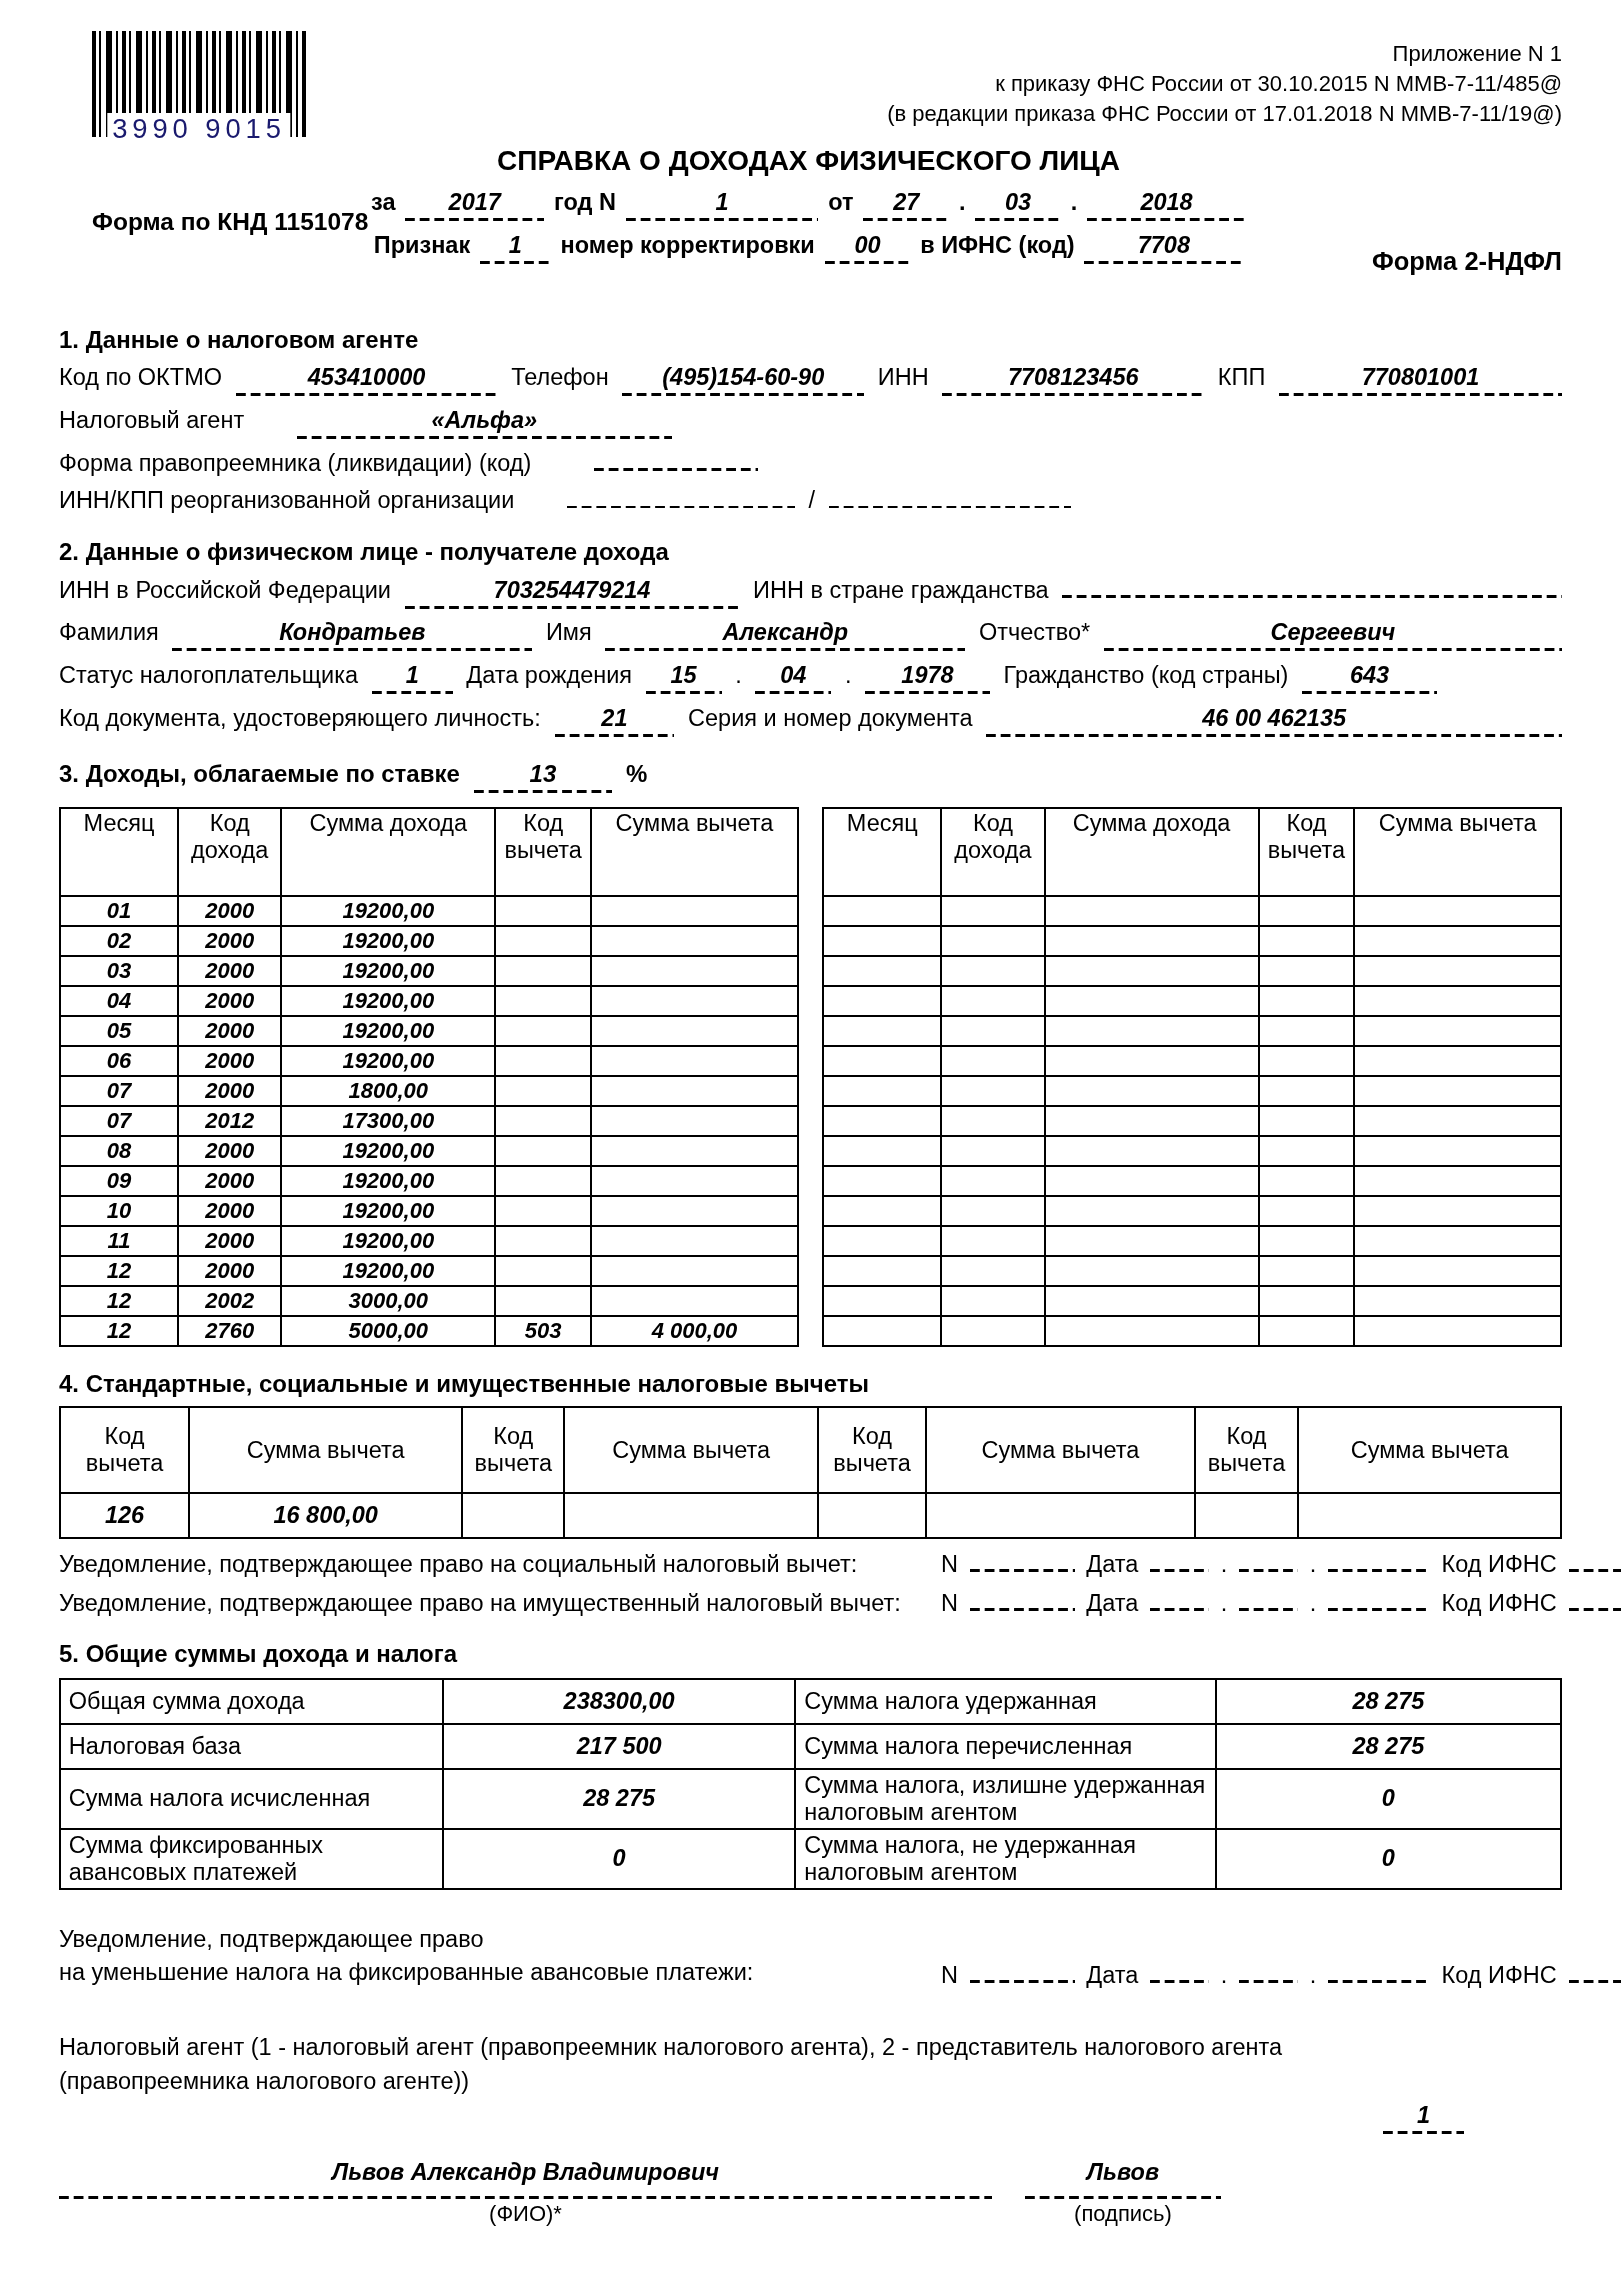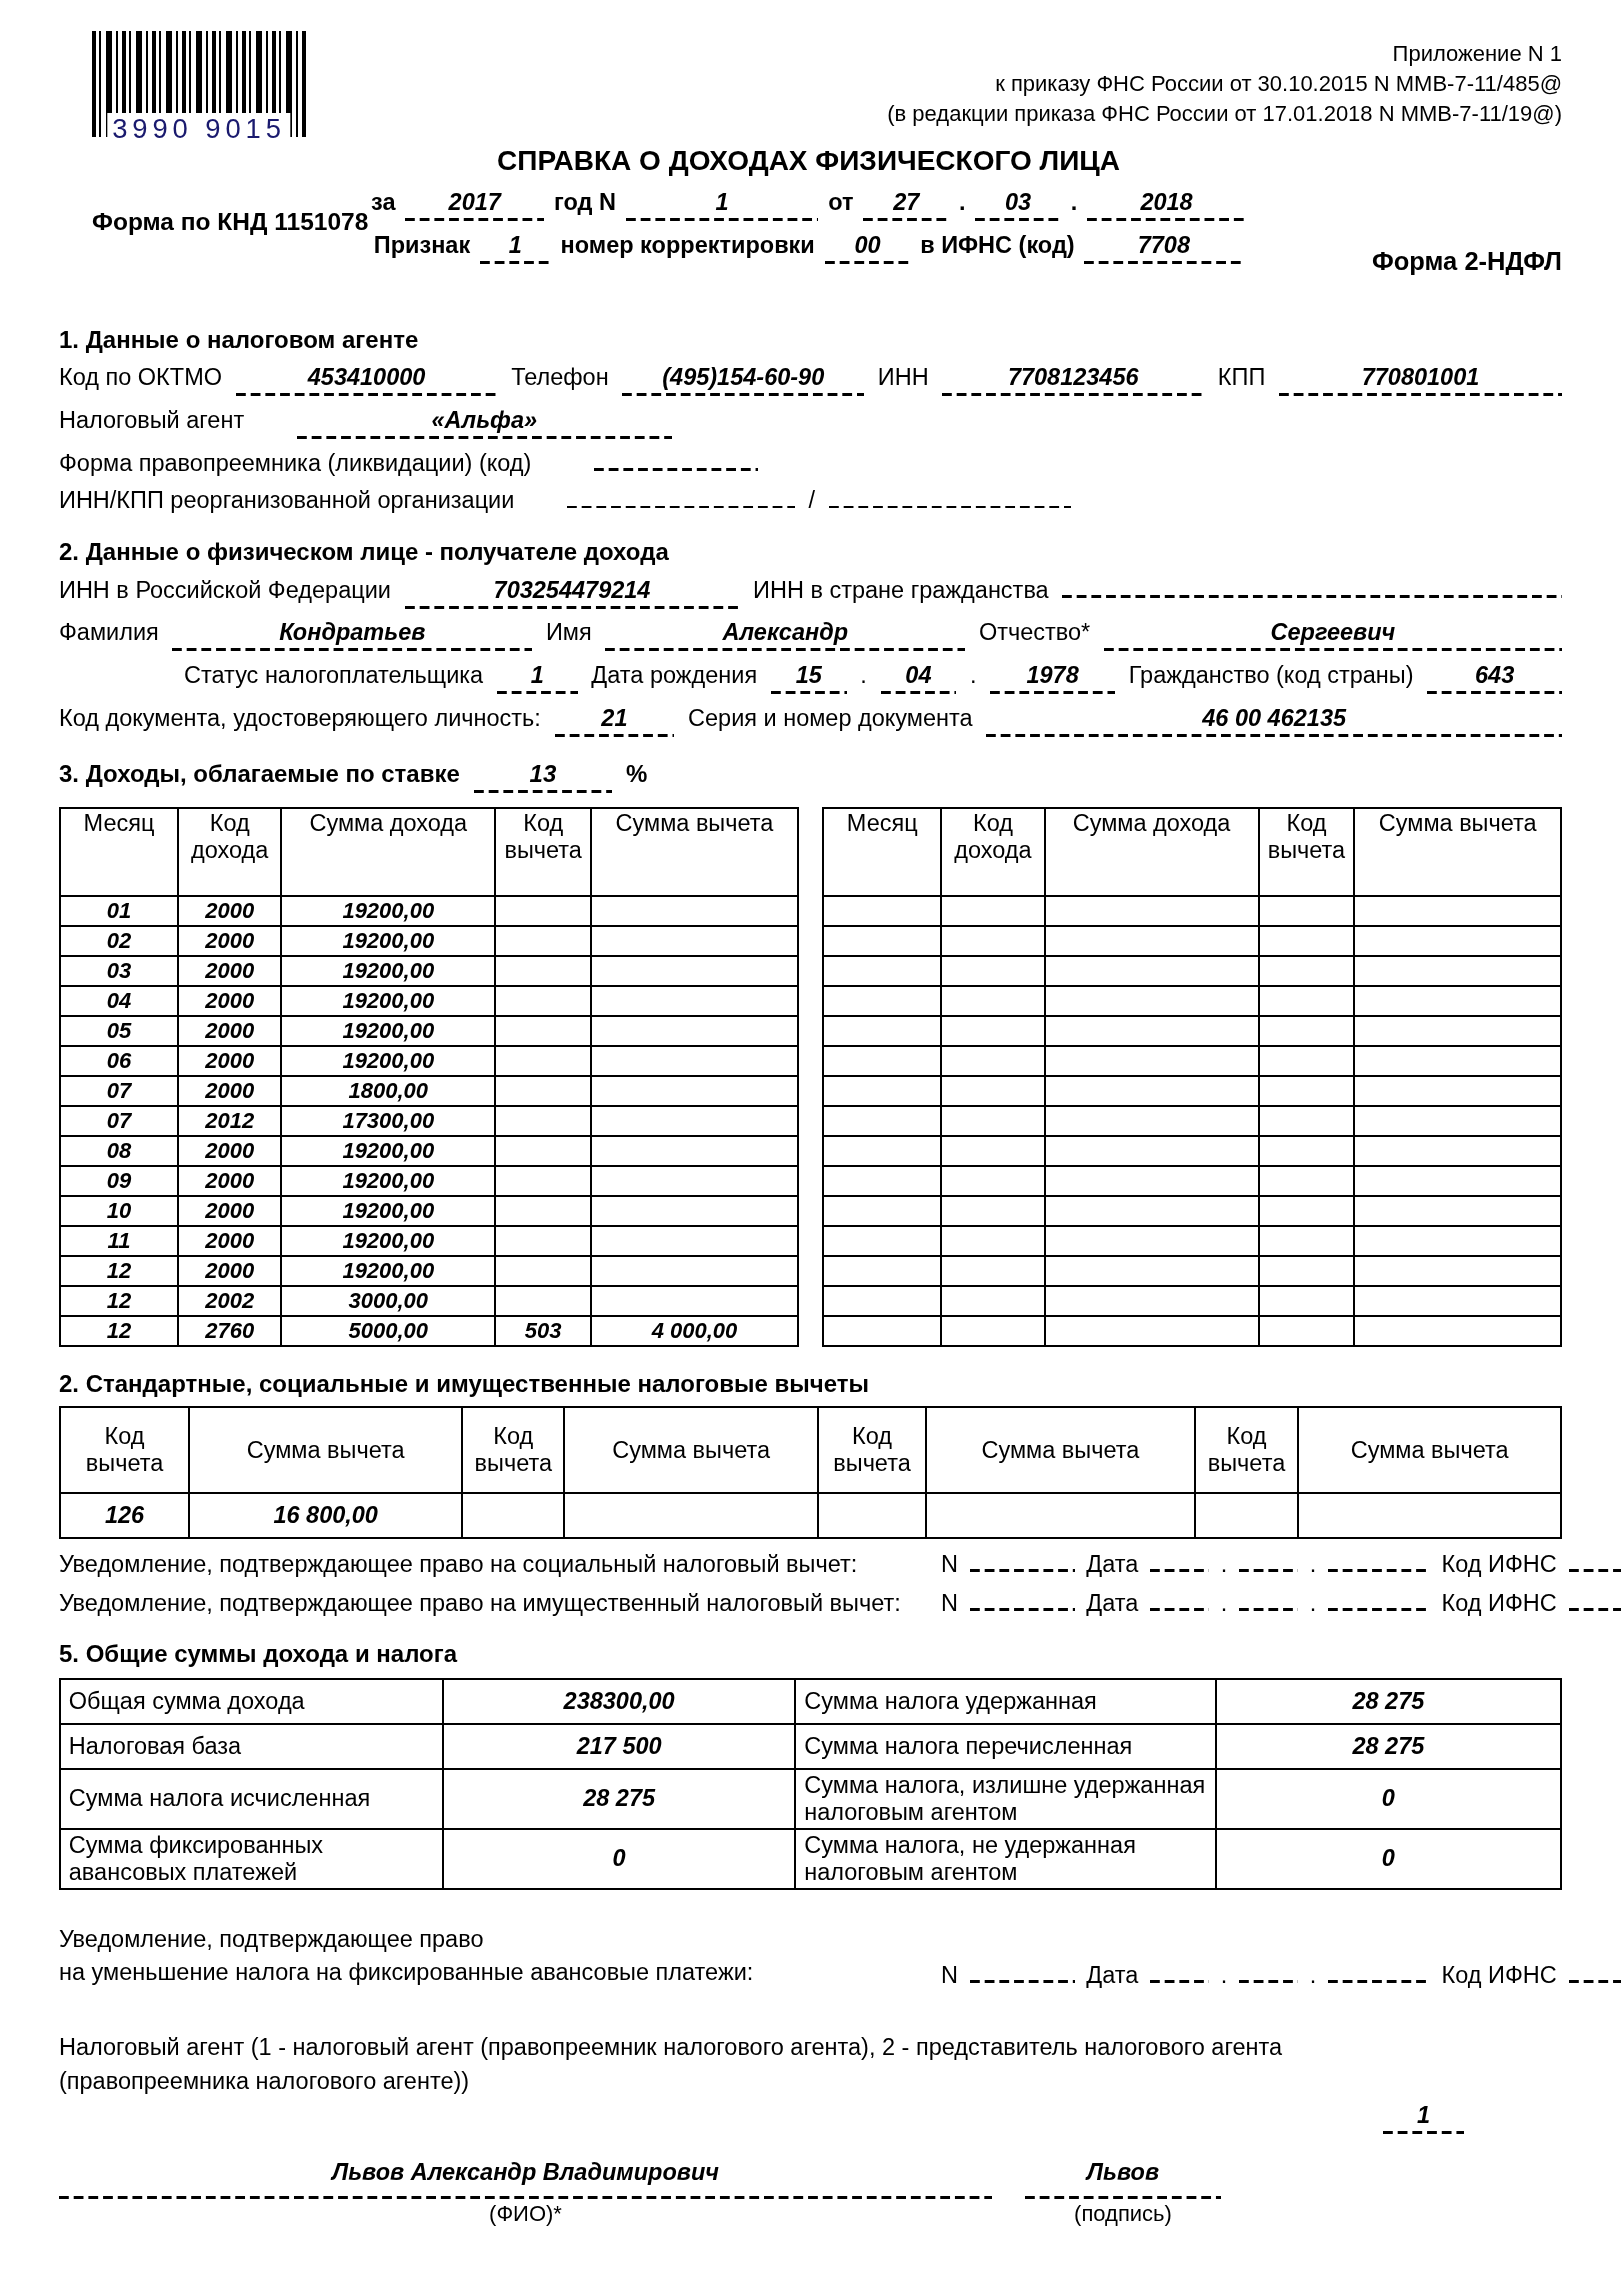--- a/index.html
+++ b/index.html
@@ -10,21 +10,21 @@
   }
   
   .dash{
     background-image:linear-gradient(90deg,#000 0,#000 9.8px,transparent 9.8px,transparent 14.7px);
     background-size:14.7px 2.9px;background-position:0 100%;background-repeat:repeat-x;
     padding:0 5.9px 4.9px;
   }
   .f{display:inline-block;text-align:center;font-weight:bold;font-style:italic;white-space:nowrap;}
   .lab{white-space:nowrap;}
   .fline{display:flex;align-items:baseline;margin-top:10.8px;gap:13.7px;}
-  .sb{justify-content:flex-end;}
+  .sb{justify-content:flex-start;}
   .shead{font-weight:bold;font-size:24px;margin:23.5px 0 7.8px;}
   
   .header{position:relative;height:302px;}
   .barcode{position:absolute;left:33px;top:31px;width:214px;height:106px;
     background:repeating-linear-gradient(90deg,#000 0 3.9px,#fff 3.9px 6.9px,#000 6.9px 8.8px,#fff 8.8px 13.7px,#000 13.7px 19.6px,#fff 19.6px 23.5px,#000 23.5px 25.5px,#fff 25.5px 30px);}
   .barcode-digits{position:absolute;left:50%;bottom:-7.8px;transform:translateX(-50%);
     background:#fff;padding:0 4.9px;font-size:27.4px;letter-spacing:4.9px;white-space:nowrap;color:#1a1a6e;}
   .knd{position:absolute;left:33px;top:208px;font-weight:bold;font-size:24.5px;}
   .appendix{position:absolute;right:0;top:39px;text-align:right;font-size:22px;line-height:30px;}
   .titlewrap{position:absolute;left:230px;width:1039px;top:145px;text-align:center;}
@@ -412,21 +412,21 @@
             <td></td>
             <td></td>
             <td></td>
             <td></td>
             <td></td>
           </tr>
         </tbody>
     </table>
   </div>
 
-  <div class="shead">2. Стандартные, социальные и имущественные налоговые вычеты</div>
+  <div class="shead">4. Стандартные, социальные и имущественные налоговые вычеты</div>
   <table class="tbl-s4">
     <colgroup>
         <col style="width:8.6%">
         <col style="width:18.2%">
         <col style="width:6.8%">
         <col style="width:16.9%">
         <col style="width:7.2%">
         <col style="width:17.9%">
         <col style="width:6.9%">
         <col style="width:17.5%">

